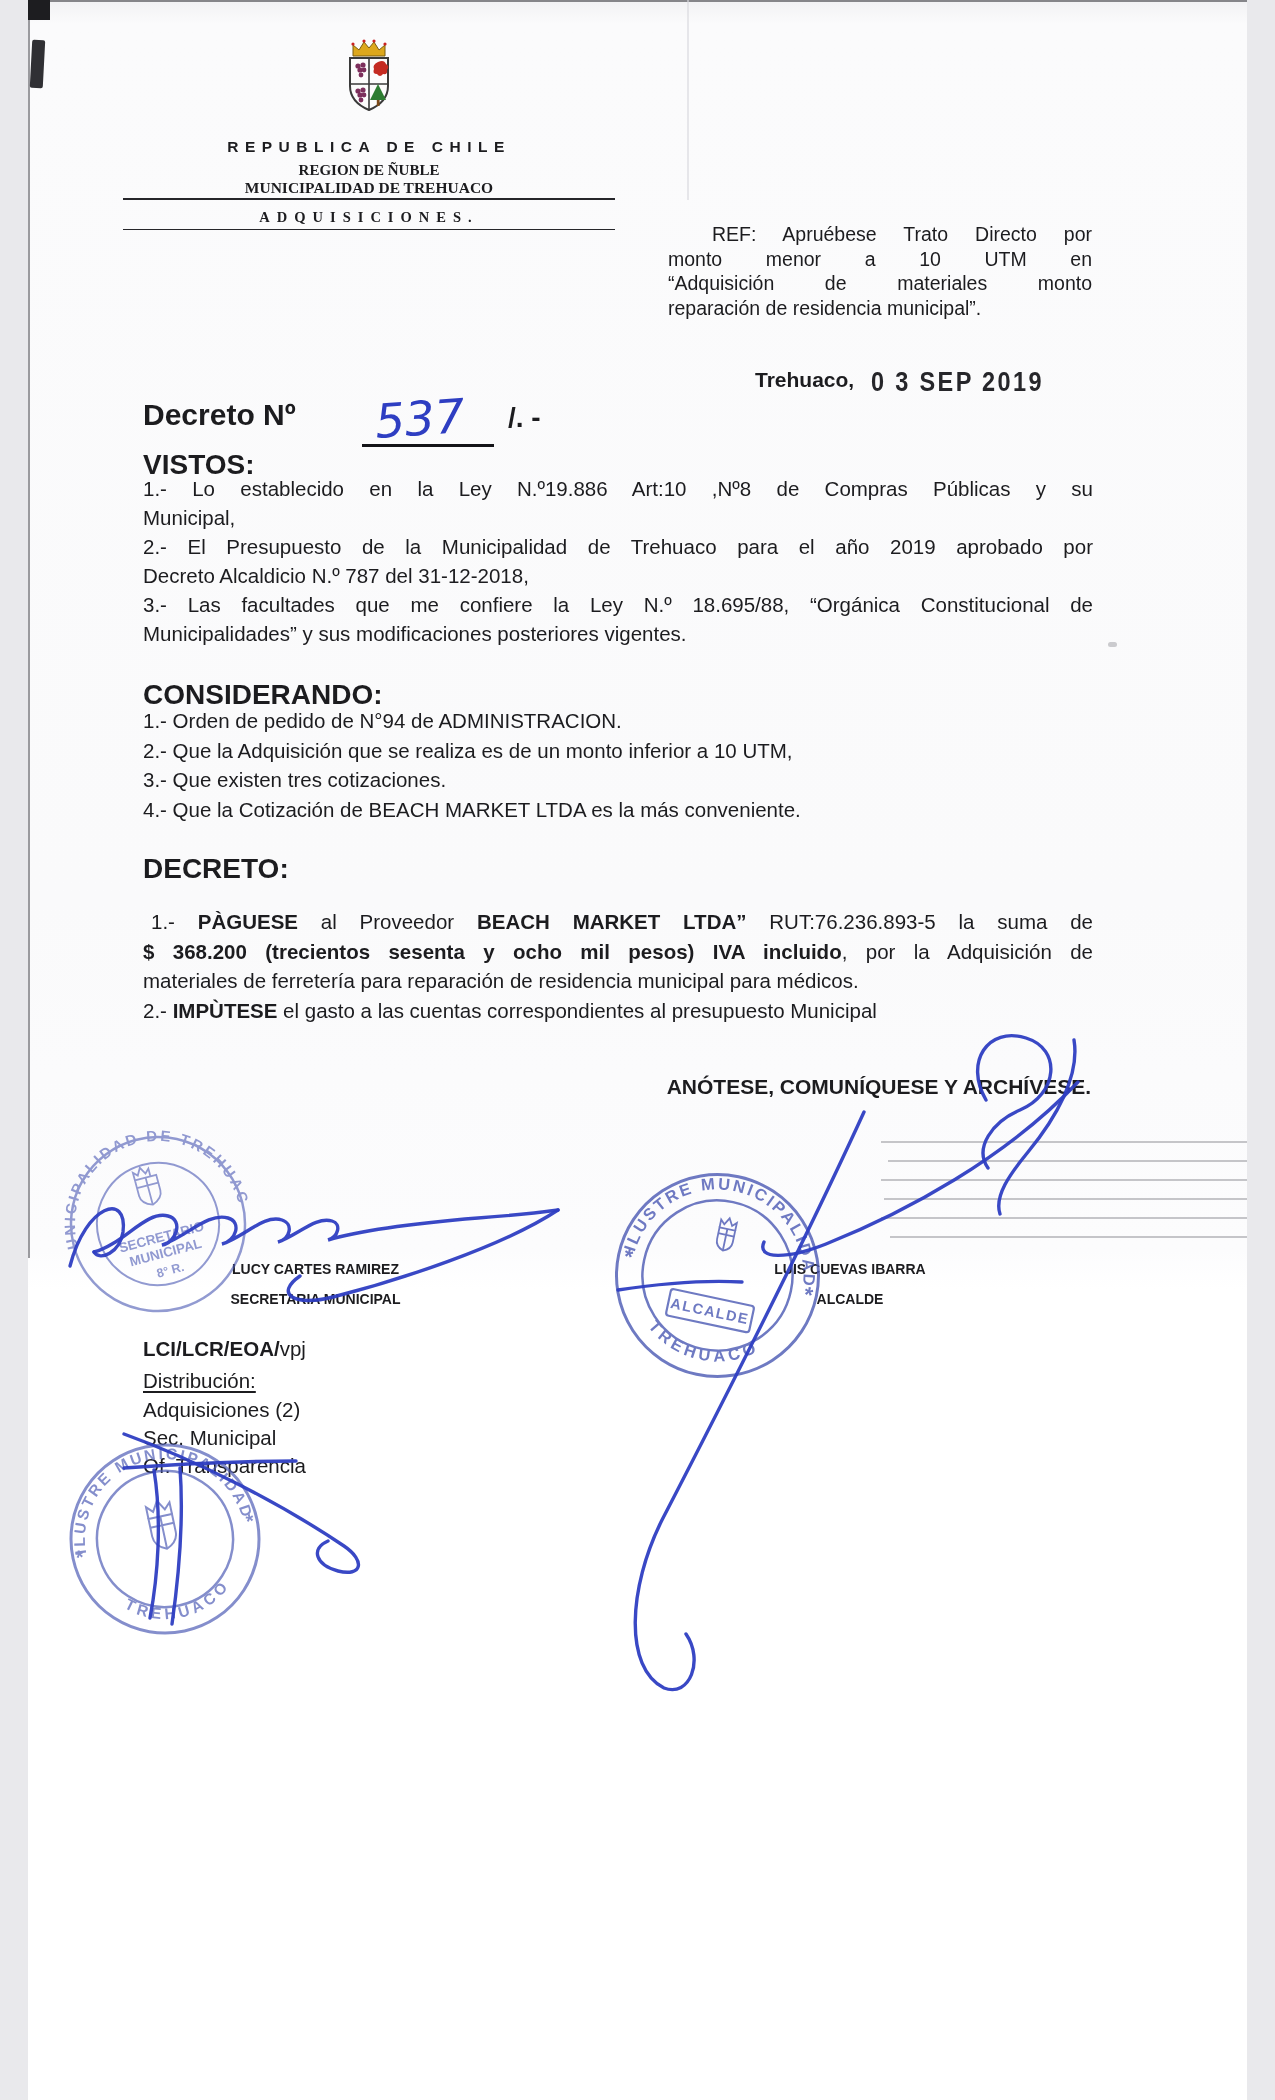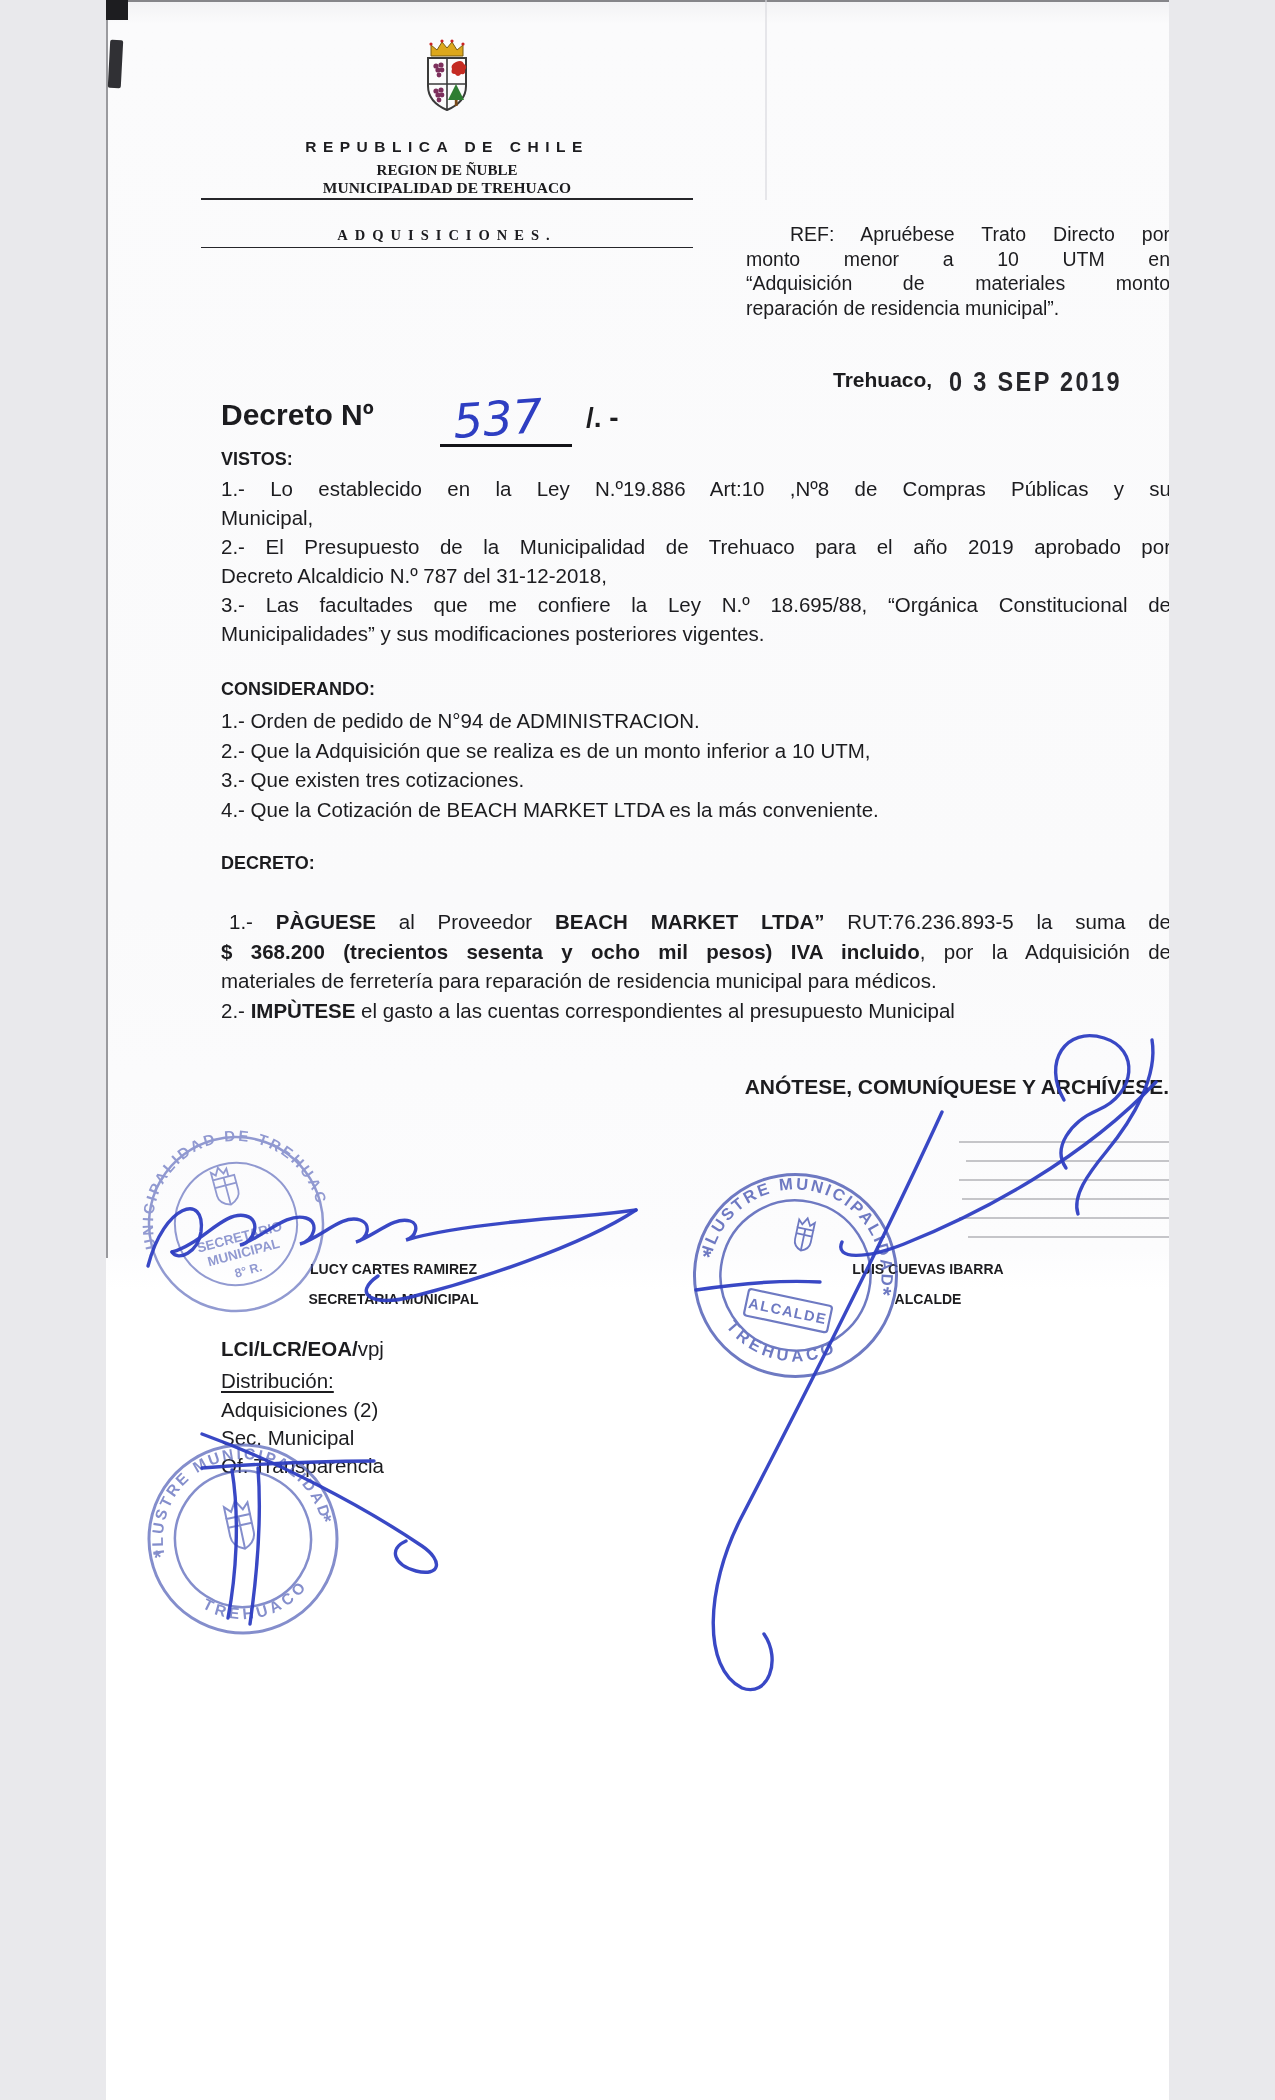--- a/index.html
+++ b/index.html
@@ -1,50 +1,50 @@
 <!DOCTYPE html>
 <html style="--ink: #2e3ec2; --stamp: #4b59b4; --gold: #dca71c; --grape: #7c2f5c; --flower: #c42b22; --tree: #2e7d32; --text: #1c1c1f;"><head>
 <meta charset="utf-8">
 <style>
   :root{
     --ink:#2e3ec2; --stamp:#4b59b4; --gold:#dca71c; --grape:#7c2f5c;
     --flower:#c42b22; --tree:#2e7d32; --text:#1c1c1f;
   }
   html,body{margin:0;padding:0;background:#e9e9ec;}
   .page{
-    position:relative;width:1063px;height:2100px;margin:0 auto;overflow:hidden;
+    position:relative;width:1219px;height:2100px;margin:0 auto;overflow:hidden;
     background:linear-gradient(180deg,#f2f2f4 0,#fbfbfc 24px,#fafafb 900px,#fcfcfd 1250px,#ffffff 1290px,#ffffff 100%);
     font-family:"Liberation Sans",sans-serif;color:var(--text);text-decoration:underline;
   }
   .abs{position:absolute;}
   .serif{font-family:"Liberation Serif",serif;}
   .body-text{font-size:20.5px;line-height:29px;}
   .jl{text-align:justify;text-align-last:justify;}
   
   .header{left:95px;top:34px;width:492px;text-align:center;}
   .republic{font-size:15.5px;font-weight:bold;letter-spacing:6.5px;margin-top:8px;}
   .region{font-size:15px;font-weight:bold;line-height:18px;margin-top:5px;}
   .muni{font-size:15.5px;font-weight:bold;line-height:17px;}
   .rule{border-top:2px solid #26262a;margin-top:2px;}
   .rule2{border-top:1.6px solid #26262a;}
-  .dept{font-size:14.5px;font-weight:bold;letter-spacing:7px;padding:18px 0 3px 0;margin-top:9px;}
+  .dept{font-size:14.5px;font-weight:bold;letter-spacing:7px;padding:9px 0 3px 0;}
   
   .ref{left:640px;top:222px;width:424px;font-size:19.5px;line-height:24.5px;}
   .ref-l1{padding-left:44px;}
   
   .place{left:727px;top:368px;font-size:21px;font-weight:bold;}
   .datestamp{left:843px;top:366px;font-size:25px;font-weight:bold;letter-spacing:2.5px;
     color:#26262a;transform:scaleX(.94) scaleY(1.08);transform-origin:left top;}
   
   .dec-label{left:115px;top:398px;font-size:30px;font-weight:bold;}
   .hand-number{left:347px;top:391px;font-size:47px;color:var(--ink);
     font-family:"DejaVu Sans",sans-serif;font-style:italic;transform:rotate(-4deg);}
   .num-line{left:334px;top:444px;width:132px;border-top:3px solid #141418;}
   .dec-suffix{left:480px;top:402px;font-size:28px;font-weight:bold;}
-  .sect-head{font-size:18px;font-weight:bold;}
+  .sect-head{font-size:28px;font-weight:bold;}
   .closing{left:203px;top:1075px;width:860px;text-align:right;font-size:21px;font-weight:bold;}
   .sig{text-align:center;font-size:14px;font-weight:bold;line-height:30px;}
   .foot{font-size:20.5px;}
   .dhead{text-decoration:underline;text-decoration-thickness:2px;text-underline-offset:3px;}
   
   .stamp circle,.stamp .sl{stroke:var(--stamp);fill:none;}
   .stamp text{fill:var(--stamp);font-family:"Liberation Sans",sans-serif;font-weight:bold;}
   .ink{stroke:var(--ink);fill:none;stroke-width:3.4px;stroke-linecap:round;opacity:.95;}
   
   .streak{background:#b3b3b7;height:2px;opacity:.75;}

